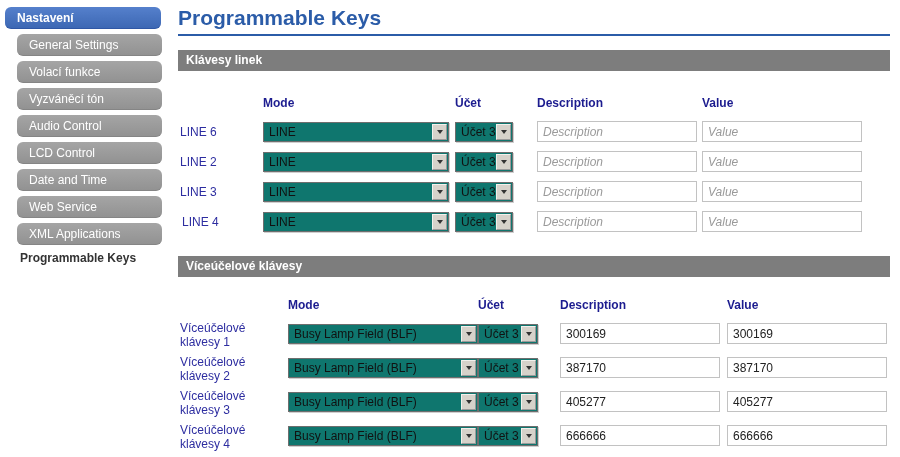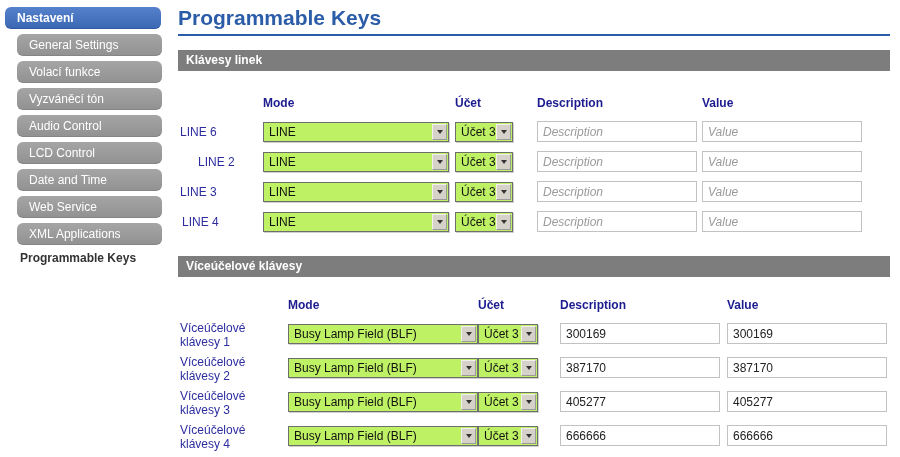--- a/index.html
+++ b/index.html
@@ -26,21 +26,21 @@
   .section-bar { position:absolute; left:0; width:712px; height:21px;
     background:#7d7d7d; color:#fff; font-weight:bold; font-size:12px;
     line-height:21px; padding-left:8px; }
   #bar1 { top:50px; }
   #bar2 { top:256px; }
 
   .col-h { position:absolute; font-size:12px; font-weight:bold; color:#1c1c8f; }
   .row-label { position:absolute; font-size:12px; color:#2d2da0; line-height:14px; }
 
   
-  .select { position:absolute; height:20px; background:#bef264;
+  .select { position:absolute; height:20px; background:#0f766e;
     border:1px solid #6e6e6e; box-shadow:1px 1px 0 #cfcfcf;
     font-size:12px; color:#111; padding-left:5px; padding-right:32px;
     display:flex; align-items:center; white-space:nowrap; overflow:hidden; cursor:default; }
   .arrow-btn { position:absolute; right:1px; top:1px; width:15px; height:16px;
     background:#d6d2ca; border:1px solid #9a9a9a; border-top-color:#f2f0ec; border-left-color:#f2f0ec;
     display:flex; align-items:center; justify-content:center; }
   .tri { width:0; height:0; border-left:3px solid transparent;
     border-right:3px solid transparent; border-top:4px solid #333; }
 
   
@@ -98,21 +98,21 @@
         </div>
       <div class="select col-acct" style="top:122px; width:58px;">
           <span>Účet 3</span>
           <span class="arrow-btn">
             <span class="tri"></span>
           </span>
         </div>
       <input class="txt col-desc" style="top: 121px; width: 160px;" placeholder="Description">
       <input class="txt col-val" style="top: 121px; width: 160px;" placeholder="Value">
 
-      <div class="row-label" style="left:20px; top:155px;">LINE 2</div>
+      <div class="row-label" style="left:2px; top:155px;">LINE 2</div>
       <div class="select col-mode" style="top:152px; width:186px;">
           <span>LINE</span>
           <span class="arrow-btn">
             <span class="tri"></span>
           </span>
         </div>
       <div class="select col-acct" style="top:152px; width:58px;">
           <span>Účet 3</span>
           <span class="arrow-btn">
             <span class="tri"></span>

